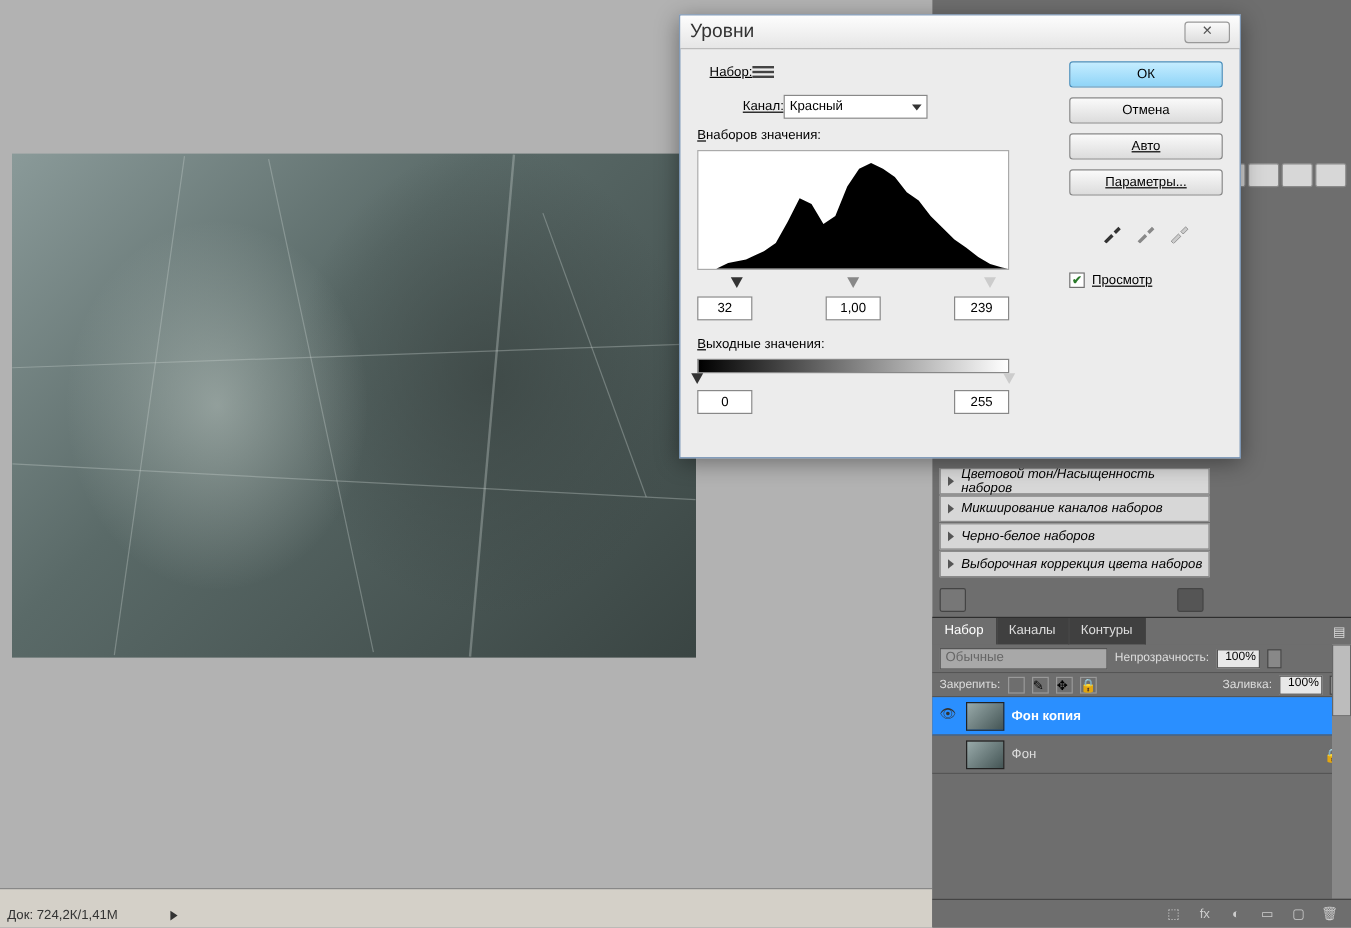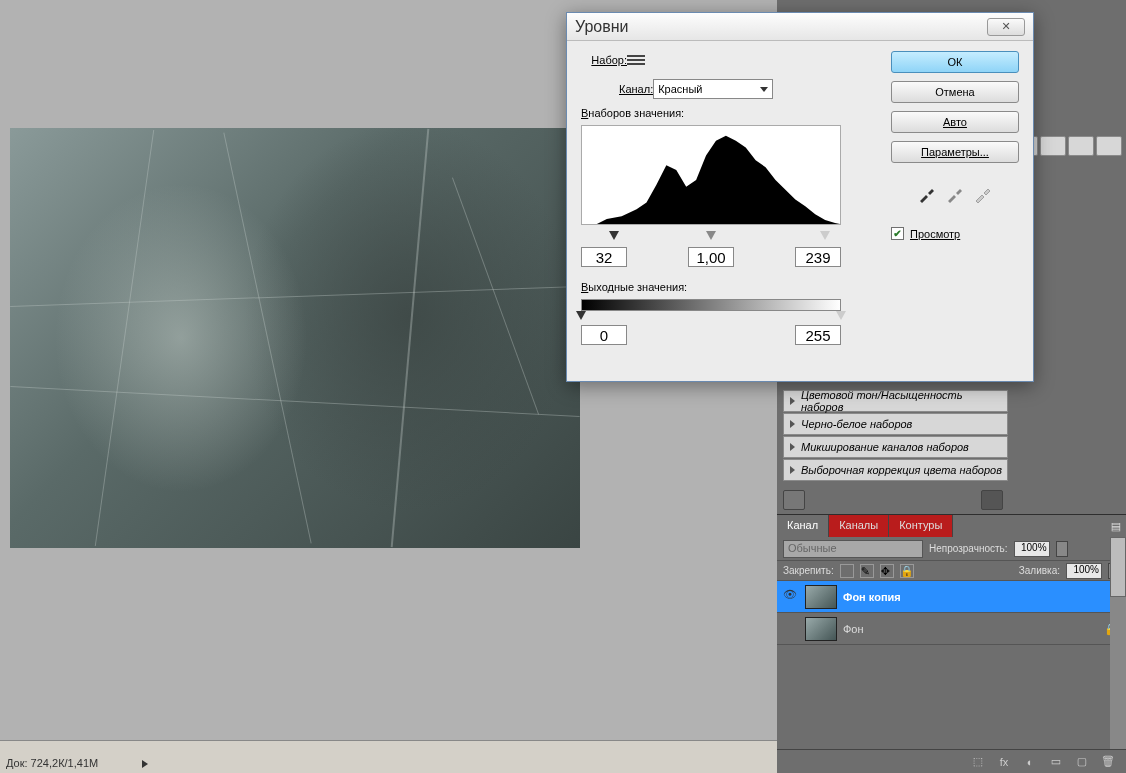--- a/index.html
+++ b/index.html
@@ -31,21 +31,21 @@
 .preset-list { position:absolute; left:6px; top:390px; width:225px;font-style:italic; }
 .preset-item { height:22px; background:#d7d7d7; border:1px solid #8a8a8a; margin-bottom:1px; display:flex; align-items:center; padding-left:6px; gap:6px; cursor:pointer; }
 .preset-item .tri { width:0; height:0; border-left:5px solid #555; border-top:4px solid transparent; border-bottom:4px solid transparent; }
 
 .adj-foot { position:absolute; left:6px; top:490px; width:220px; height:22px; display:flex; justify-content:space-between; }
 .adj-foot .ic { width:22px; height:20px; background:#777; border:1px solid #444; border-radius:2px; }
 
 
 .layers-panel { position:absolute; left:0; top:514px; width:349px; bottom:0; background:#6e6e6e; border-top:1px solid #2e2e2e; }
 .tabs { display:flex; height:22px; background:#6e6e6e; }
-.tab { padding:4px 10px; color:#ddd; background:#b91c1c; border-right:1px solid #444; cursor:pointer; }
+.tab { padding:4px 10px; color:#ddd; background:#404040; border-right:1px solid #444; cursor:pointer; }
 .tab.active { background:#6e6e6e; color:#fff; }
 .menu-ic { margin-left:auto; width:20px; display:flex; align-items:center; justify-content:center; color:#ddd; }
 
 .layer-opts { height:24px; background:#6e6e6e; display:flex; align-items:center; padding:0 6px; gap:6px; border-bottom:1px solid #555; }
 .blend { width:140px; height:18px; background:#a8a8a8; border:1px solid #555; color:#666; padding:1px 4px; }
 .num-field { width:36px; height:16px; background:#e8e8e8; border:1px solid #555; font-size:10px; text-align:right; padding-right:2px; }
 .lbl { color:#ddd; font-size:10px; }
 .flybtn { width:12px; height:16px; background:#888; border:1px solid #444; }
 
 .lock-row { height:20px; background:#6e6e6e; display:flex; align-items:center; padding:0 6px; gap:6px; border-bottom:1px solid #555; }
@@ -83,21 +83,21 @@
 .section-label { color:#000; margin-bottom:6px; display:block; }
 
 .histo-wrap { width:260px; height:100px; background:#fff; border:1px solid #aaa; position:relative; margin-bottom:6px; }
 .histo { position:absolute; bottom:0; left:0; width:100%; height:100%; }
 .hpath { fill:#000; }
 .slider-rail { width:260px; height:12px; position:relative; }
 .sl-handle { position:absolute; top:0; width:0; height:0; border-left:5px solid transparent; border-right:5px solid transparent; border-top:9px solid #333; transform:translateX(-5px); cursor:pointer; }
 .sl-handle.mid { border-top-color:#888; }
 .sl-handle.white { border-top-color:#ccc; }
 .input-nums { width:260px; display:flex; justify-content:space-between; margin-top:4px; }
-.num { width:46px; height:20px; background:#fff; border:1px solid #888; text-align:center; font-size:15px; }
+.num { width:46px; height:20px; background:#fff; border:1px solid #888; text-align:center; font-size:11px; }
 
 .out-label { margin-top:14px; color:#000; }
 .grad-bar { width:260px; height:12px; background:linear-gradient(to right,#000,#fff); border:1px solid #888; margin-top:4px; position:relative; }
 .out-rail { width:260px; height:12px; position:relative; }
 .out-nums { width:260px; display:flex; justify-content:space-between; margin-top:2px; }
 
 
 .dlg-right { position:absolute; right:14px; top:10px; width:128px; display:flex; flex-direction:column; gap:8px; }
 .btn { height:22px; background:linear-gradient(#fafafa,#dcdcdc); border:1px solid #8a8a8a; border-radius:3px; text-align:center; line-height:20px; cursor:pointer; }
 .btn.primary { background:linear-gradient(#c5edff,#8fd4f7); border:1px solid #4a8fbc; font-weight:normal; }
@@ -132,40 +132,40 @@
     <div class="mbtn"></div>
   </div>
 
   <div class="preset-list" id="preset-list">
       <div class="preset-item">
         <span class="tri"></span>
         <span>Цветовой тон/Насыщенность наборов</span>
       </div>
       <div class="preset-item">
         <span class="tri"></span>
+        <span>Микширование каналов наборов</span>
+      </div>
+      <div class="preset-item">
+        <span class="tri"></span>
         <span>Черно-белое наборов</span>
-      </div>
-      <div class="preset-item">
-        <span class="tri"></span>
-        <span>Микширование каналов наборов</span>
       </div>
       <div class="preset-item">
         <span class="tri"></span>
         <span>Выборочная коррекция цвета наборов</span>
       </div>
     </div>
 
   <div class="adj-foot">
     <div class="ic"></div>
     <div class="ic" style="background:#555"></div>
   </div>
 
   <div class="layers-panel">
     <div class="tabs">
-      <div class="tab active">Канал</div>
+      <div class="tab active">Набор</div>
       <div class="tab">Каналы</div>
       <div class="tab">Контуры</div>
       <div class="menu-ic">▤</div>
     </div>
     <div class="layer-opts">
       <div class="blend">Обычные</div>
       <span class="lbl">Непрозрачность:</span>
       <div class="num-field">100%</div>
       <div class="flybtn"></div>
     </div>

